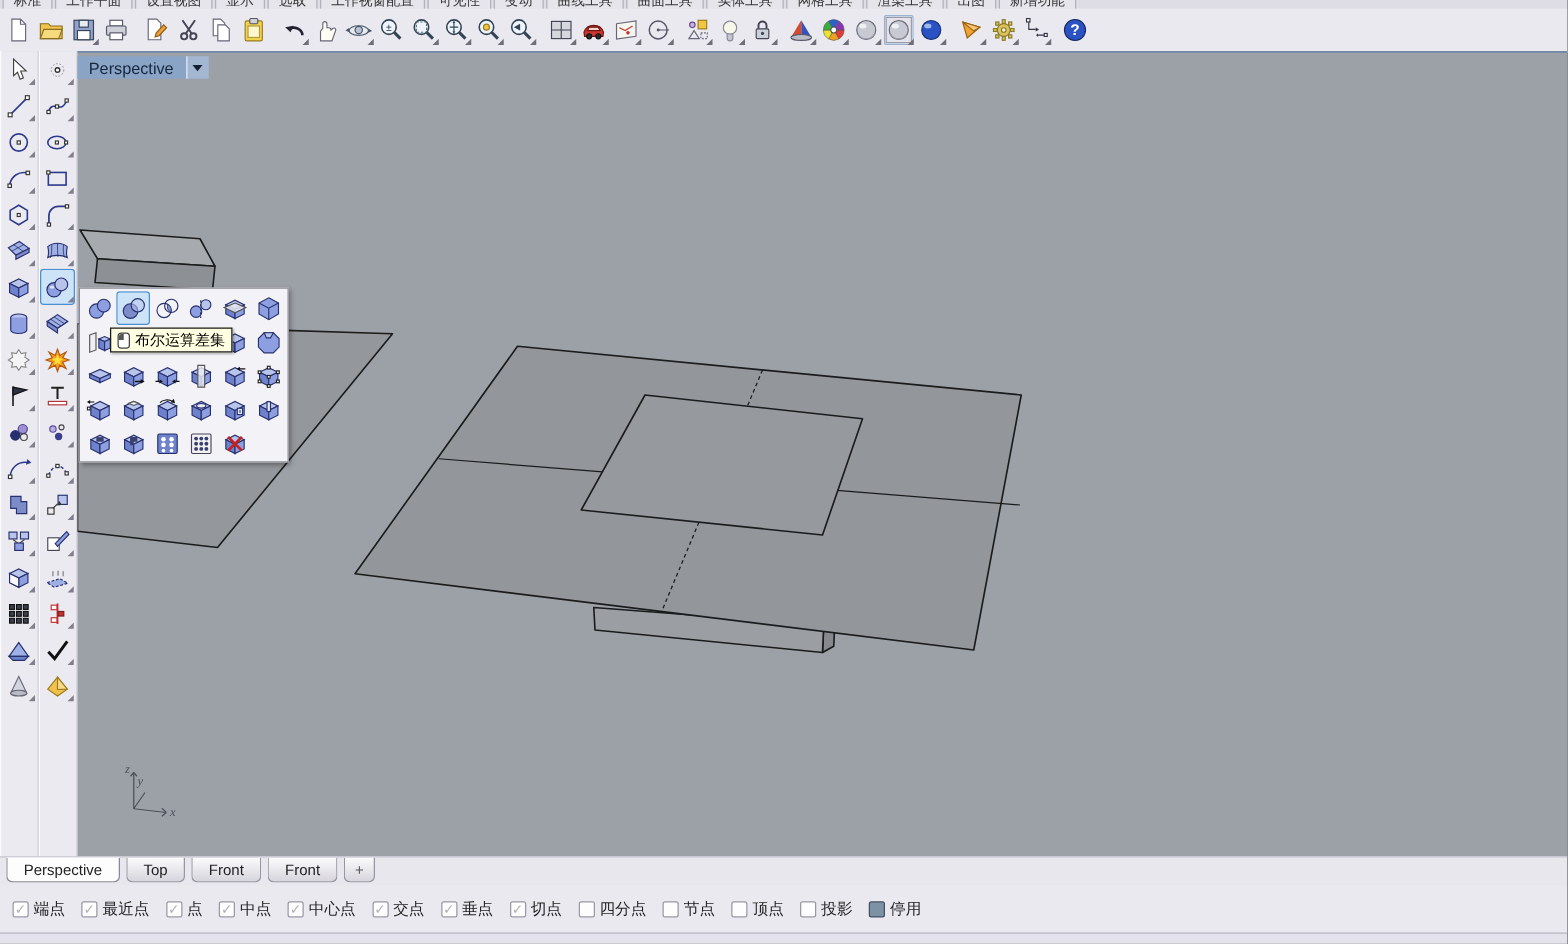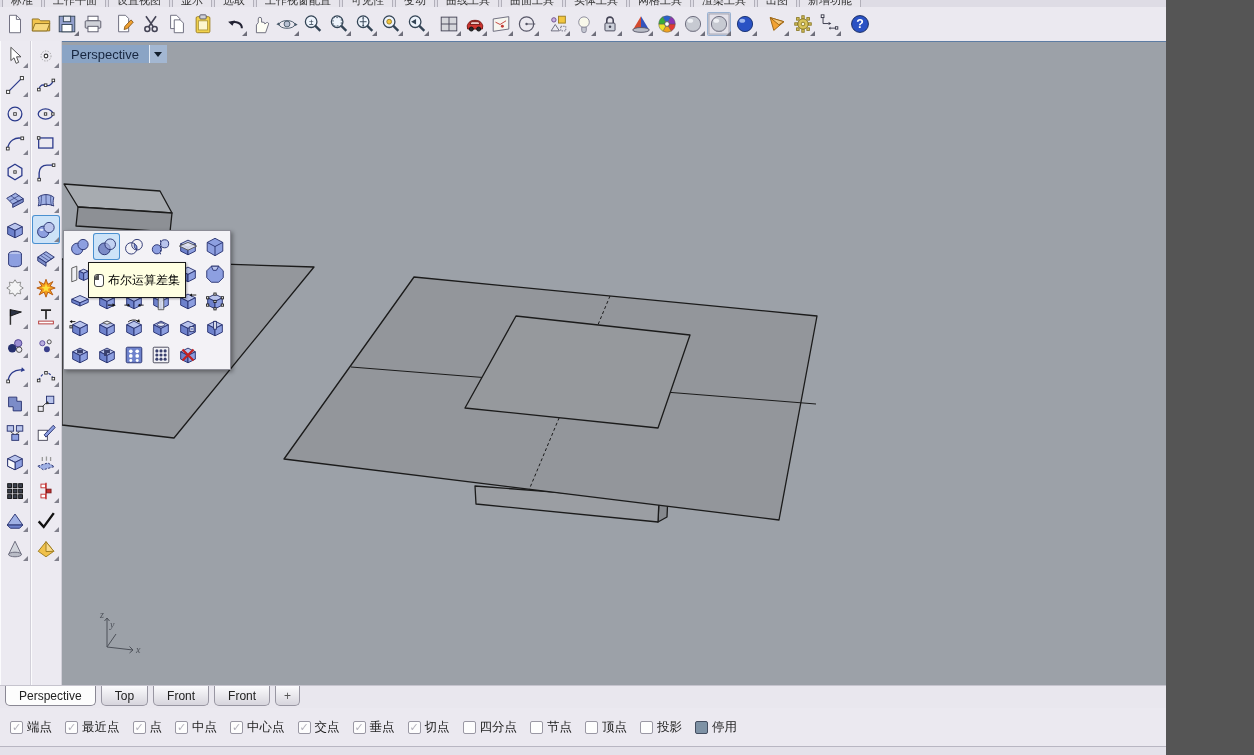--- a/index.html
+++ b/index.html
@@ -1,16 +1,16 @@
 <!DOCTYPE html>
 <html><head>
 <meta charset="utf-8">
 <style>
   html,body{margin:0;padding:0;background:#555;}
-  .window{position:relative;width:1166px;height:755px;background:#ebe9f0;overflow:hidden;
+  .window{position:relative;width:1254px;height:755px;background:#ebe9f0;overflow:hidden;
     font-family:"Liberation Sans",sans-serif;}
 
   
   .menu-strip{position:absolute;left:0;top:0;width:100%;height:7px;background:#dedce5;overflow:hidden;display:flex;padding-left:2px;}
   .menu-tab{flex:none;height:18px;margin-top:-11px;margin-right:2px;padding:0 8px;font-size:11px;color:#333;
     background:#e7e5ec;border:1px solid #b2b0ba;border-radius:3px 3px 0 0;display:flex;align-items:flex-end;
     font-family:"DejaVu Sans","Liberation Sans",sans-serif;white-space:nowrap;}
 
   
   .toolbar{position:absolute;left:0;top:7px;width:100%;height:34px;background:#ebe9f0;display:flex;align-items:center;
@@ -44,21 +44,21 @@
 
   
   .flyout{position:absolute;left:1px;top:188px;width:168px;height:140px;background:#f3f2f6;border:1px solid #8c8c96;
     box-shadow:2px 2px 4px rgba(0,0,0,.35);display:grid;grid-template-columns:repeat(6,27px);grid-auto-rows:27px;padding:2px;box-sizing:border-box;}
   .f-cell{display:flex;align-items:center;justify-content:center;}
   .f-cell.selected{background:#cde3f8;box-shadow:inset 0 0 0 1px #4a90d0;border-radius:3px;}
   .f-cell.blank{visibility:hidden;}
 
   
   .tooltip{position:absolute;left:26px;top:220px;height:18px;background:#ffffe1;border:1px solid #1a1a1a;display:flex;align-items:center;
-    gap:4px;padding:8px 5px;font-size:12px;color:#000;font-family:"DejaVu Sans","Liberation Sans",sans-serif;
+    gap:4px;padding:0 5px;font-size:12px;color:#000;font-family:"DejaVu Sans","Liberation Sans",sans-serif;
     box-shadow:1px 1px 2px rgba(0,0,0,.3);white-space:nowrap;z-index:5;}
   .tt-icon{width:8px;height:11px;border:1px solid #444;border-radius:3px;background:#fff;position:relative;flex:none;}
   .tt-icon::before{content:"";position:absolute;left:0;top:0;width:4px;height:5px;background:#555;border-radius:3px 0 0 0;}
 
   
   .tabbar{position:absolute;left:0;top:685px;width:100%;height:23px;background:#e9e7ee;border-top:1px solid #c6c4ce;
     display:flex;align-items:flex-start;padding-left:5px;box-sizing:border-box;}
   .vtab{position:relative;margin-right:5px;padding:0 13px;height:19px;display:flex;align-items:center;font-size:12px;color:#222;
     background:linear-gradient(#fbfbfd,#d7d5dd);border:1px solid #9896a2;border-top:none;border-radius:0 0 5px 5px;}
   .vtab.active{background:#fdfdfd;z-index:2;border-color:#8a8894;}

